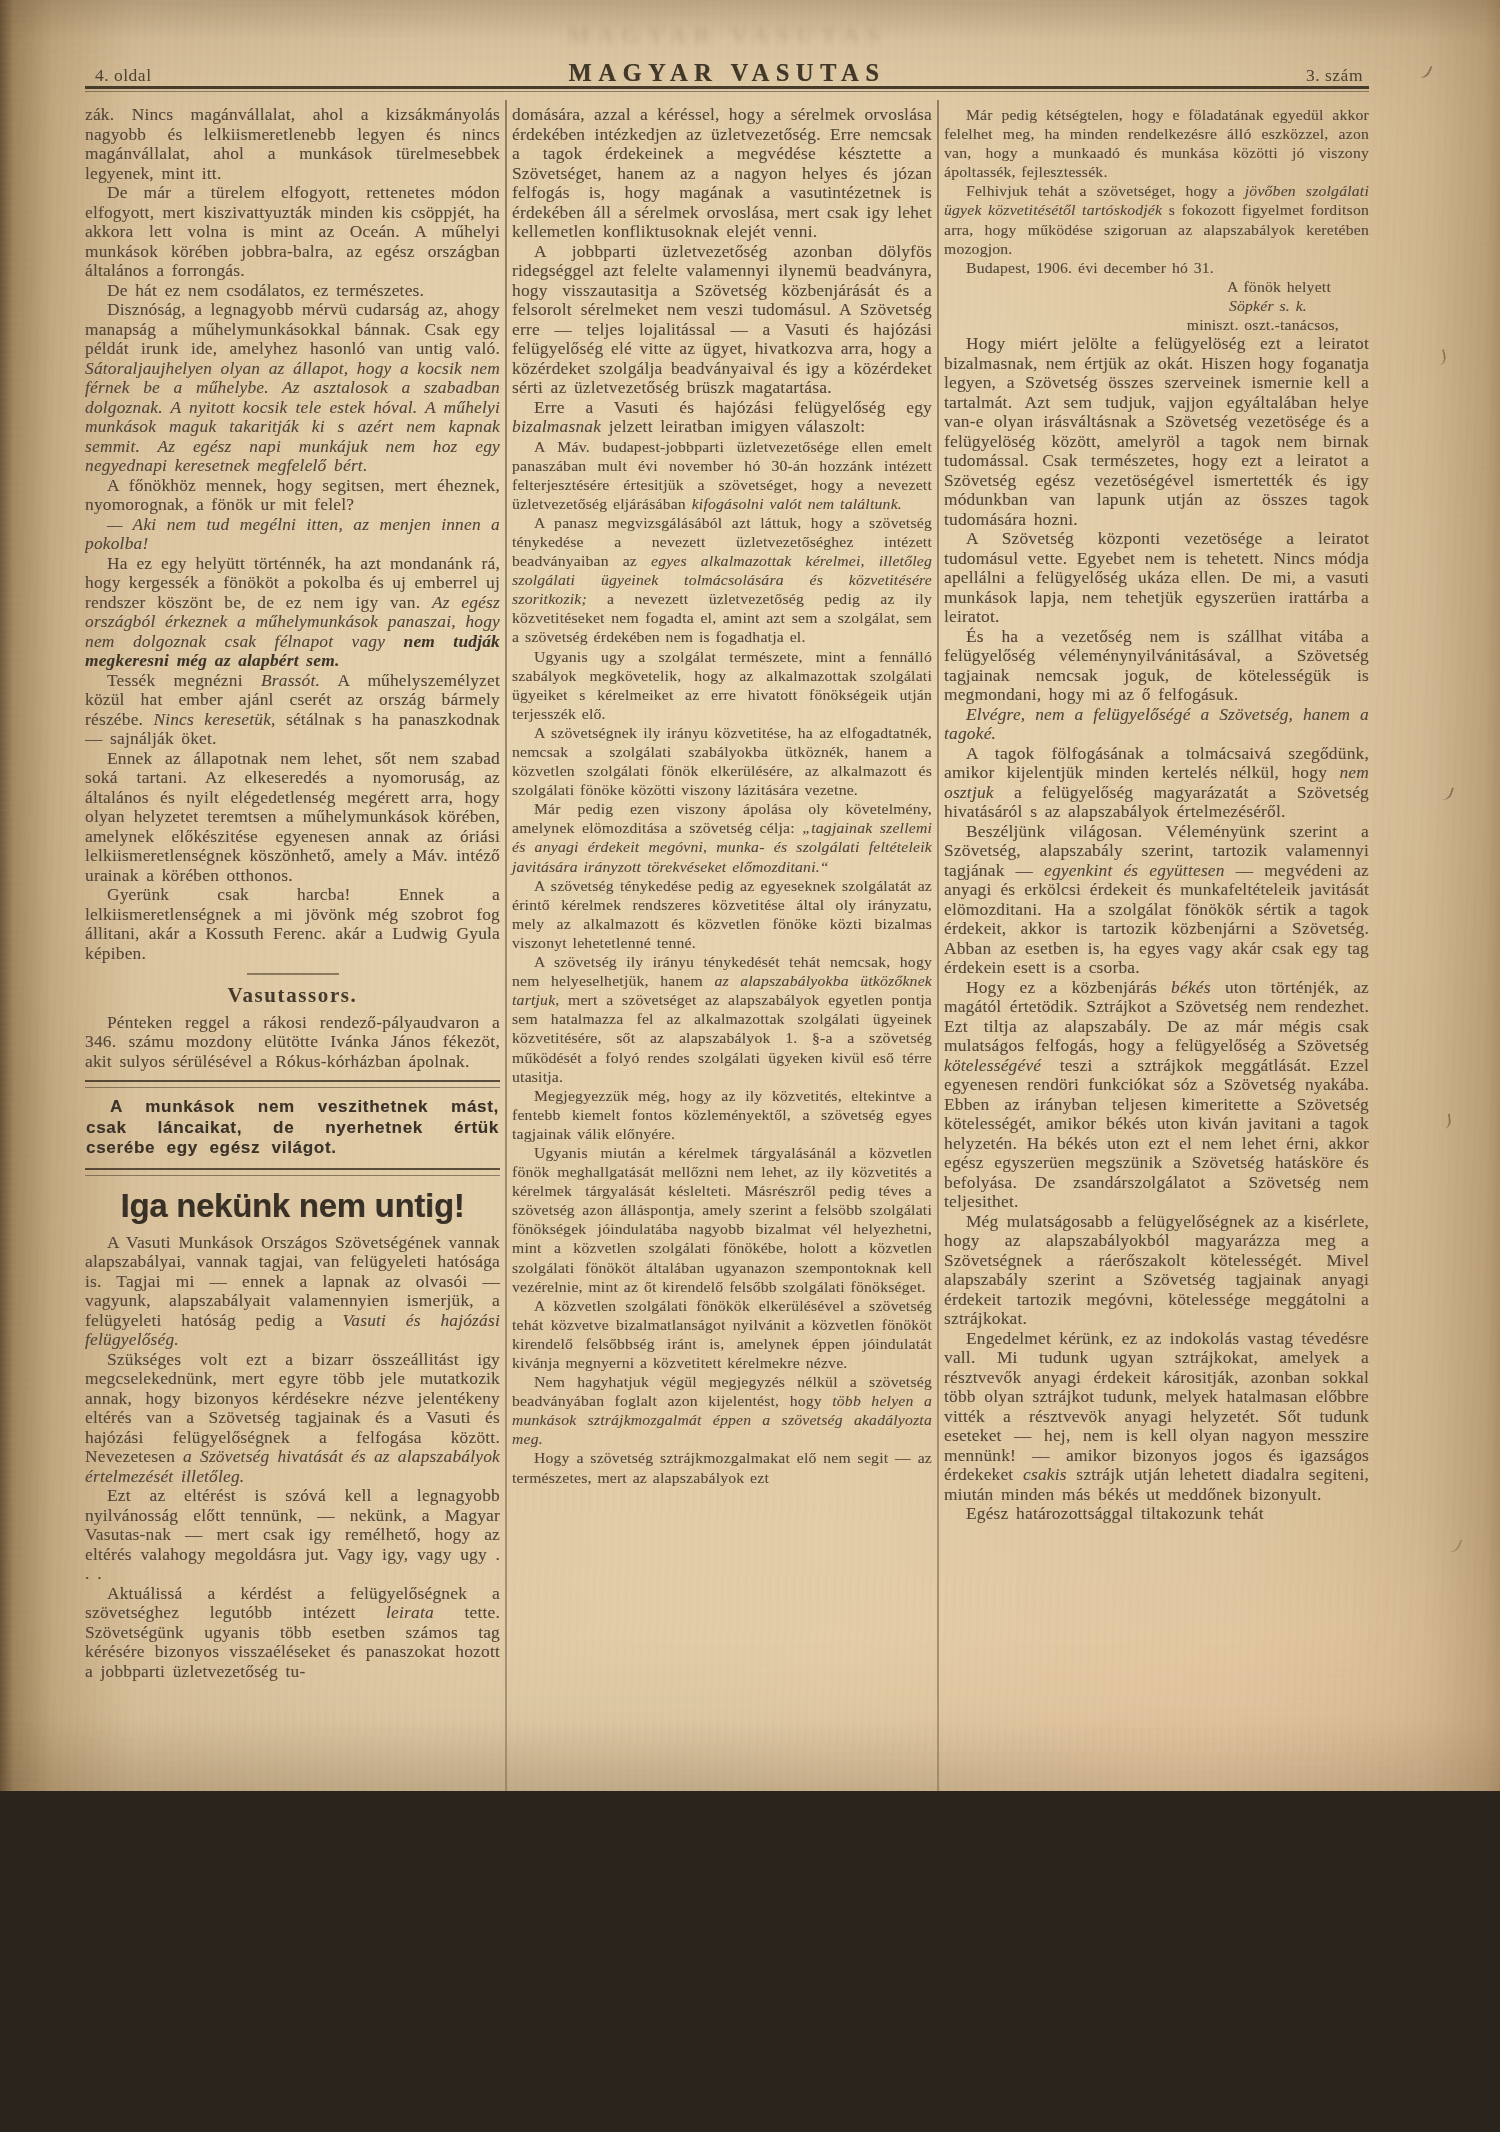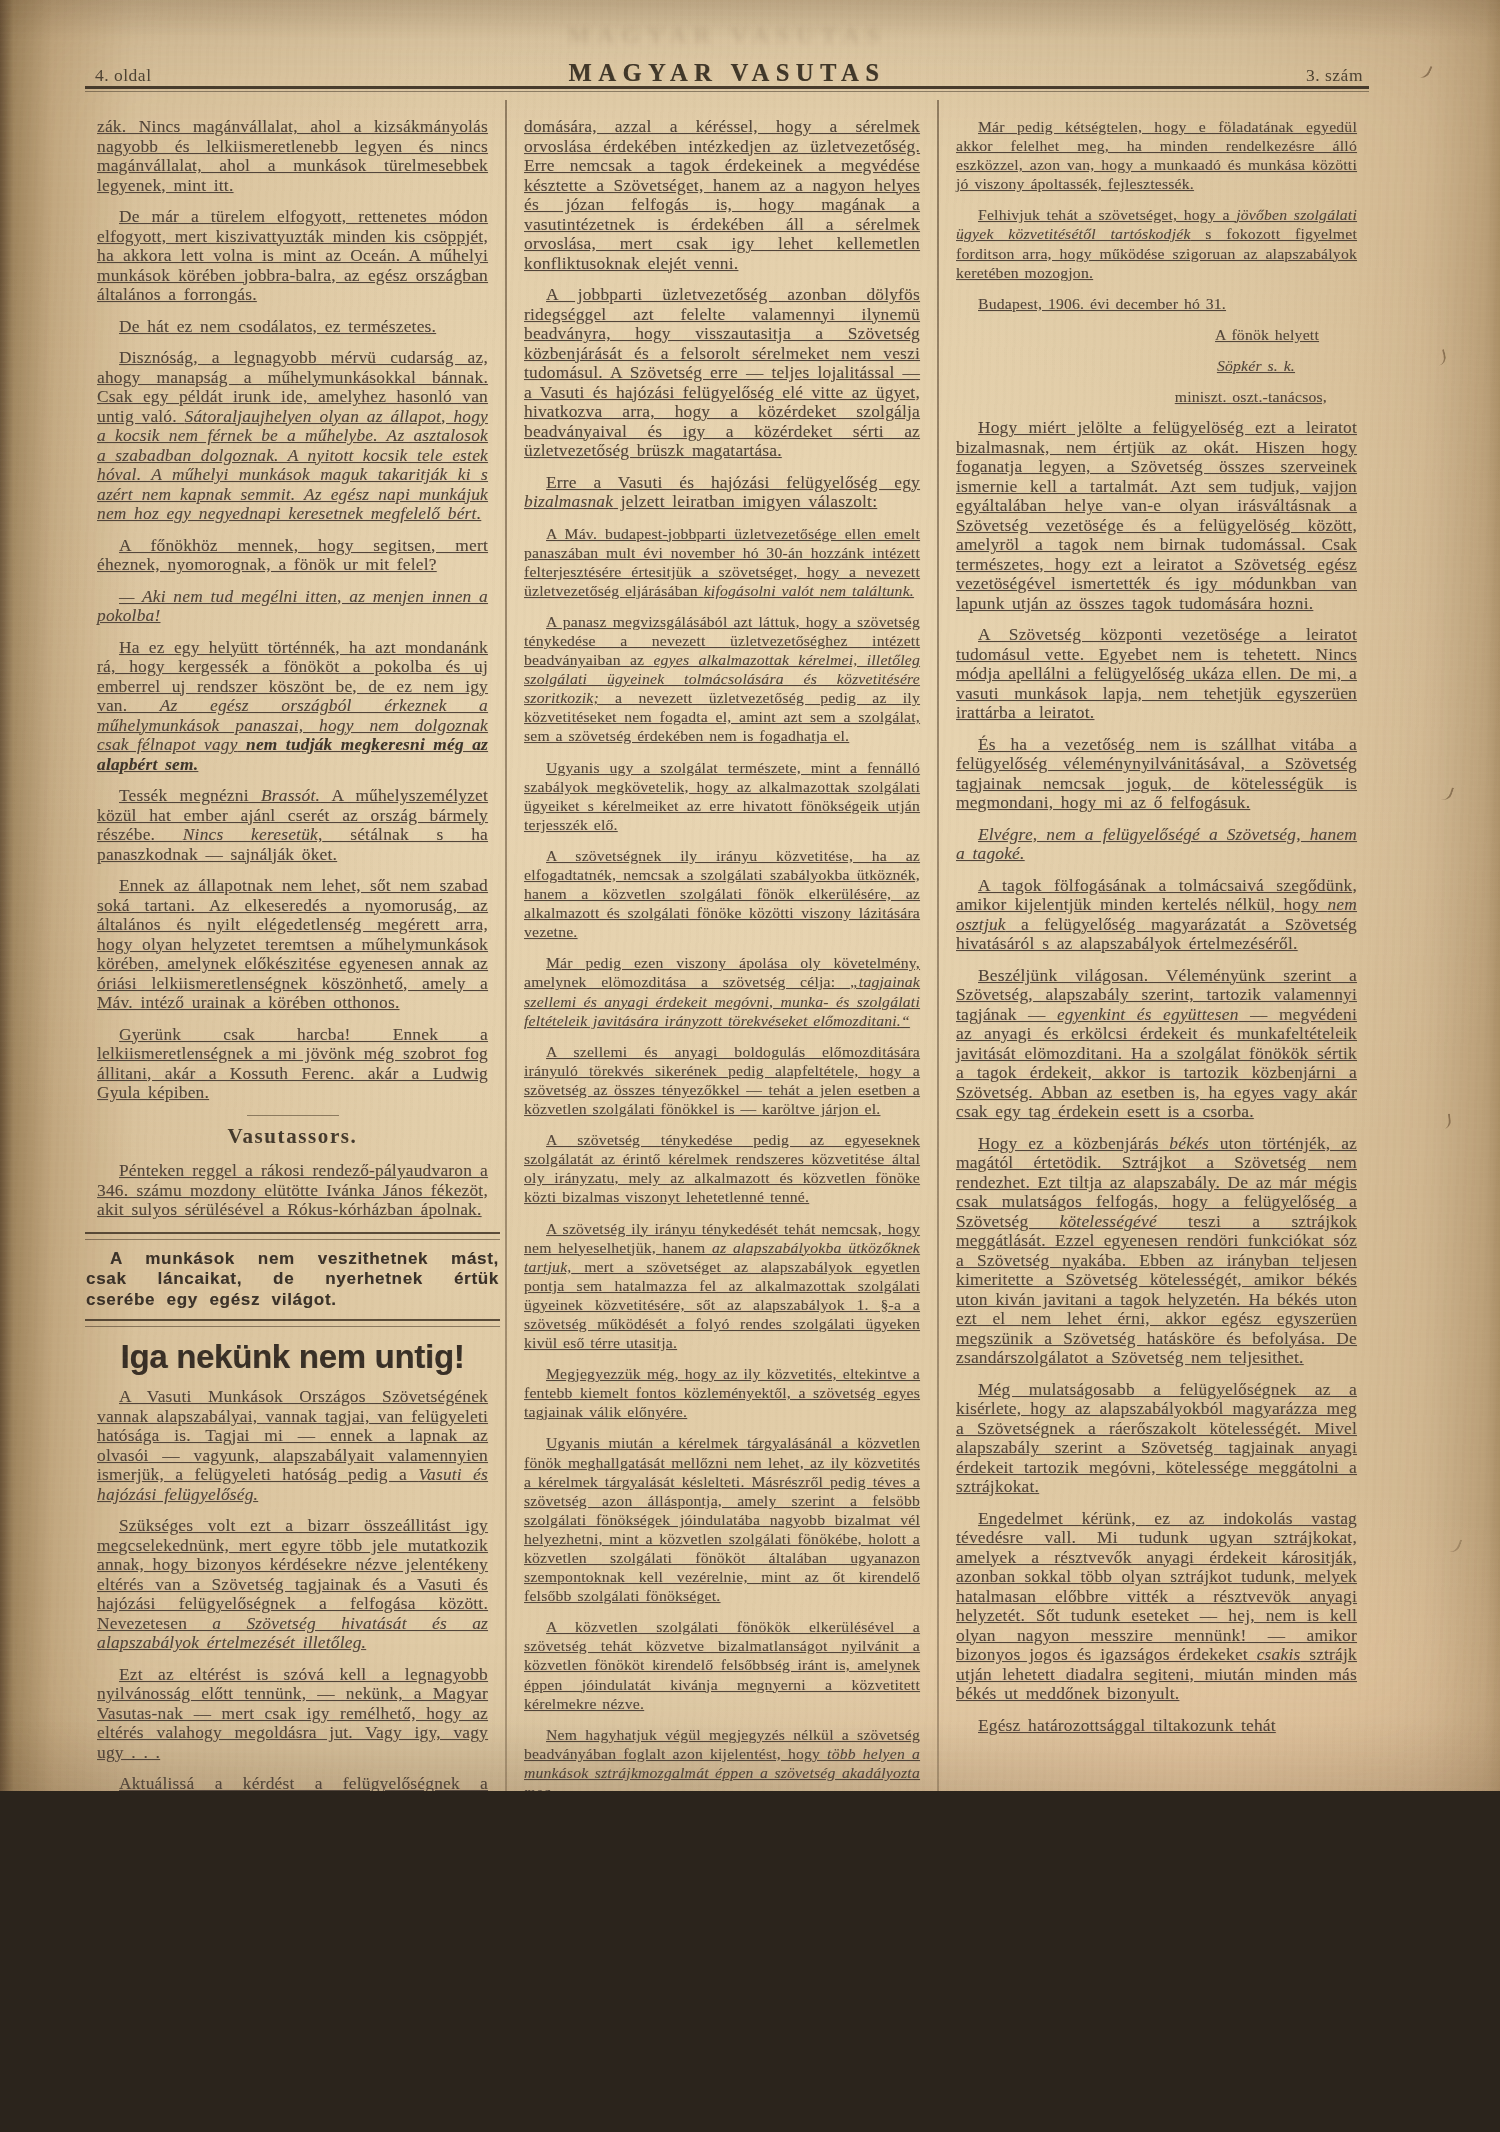--- a/index.html
+++ b/index.html
@@ -40,23 +40,23 @@
   
   .cols{position:absolute;top:100px;left:85px;width:1284px;height:1930px;
     display:flex;overflow:hidden;}
   .col{padding-top:5px;}
   .col.c1{width:415px;}
   .col.c2{width:420px;}
   .col.c3{width:425px;}
   .vrule{width:2px;height:1872px;margin:0 5px;flex:none;
     background:linear-gradient(rgba(94,75,53,.62), rgba(94,75,53,.45) 85%, rgba(94,75,53,.2));}
   
-  .para{margin:12px;text-align:justify;text-indent:22px;
+  .para{margin:0;text-align:justify;text-indent:22px;
     font-size:17.3px;line-height:19.5px;word-spacing:3px;letter-spacing:.25px;
-    text-shadow:.25px .25px 0 rgba(70,55,38,.28);text-decoration:underline;}
+    text-shadow:.25px .25px 0 rgba(70,55,38,.28);}
   .para.noindent{text-indent:0;}
   .para.small{font-size:15.6px;line-height:19.1px;word-spacing:1.6px;}
   .para b{color:#3e352a;}
   .para.sig{text-align:right;}
   .sec-head{margin:8px 0 5px;text-align:center;font-size:21px;font-weight:bold;
     letter-spacing:1.6px;color:#453a2c;}
   .rule-short{width:92px;height:1.5px;margin:10px auto 4px;background:rgba(82,66,47,.6);}
   .rule-double{height:5px;margin:9px 0 9px;
     border-top:2px solid rgba(66,53,38,.85);
     border-bottom:1.5px solid rgba(66,53,38,.55);}
@@ -112,21 +112,20 @@
     <div class="vrule"></div>
     <div class="col c2">
         <p class="para noindent">domására, azzal a kéréssel, hogy a sérelmek orvoslása érdekében intézkedjen az üzletvezetőség. Erre nemcsak a tagok érdekeinek a megvédése késztette a Szövetséget, hanem az a nagyon helyes és józan felfogás is, hogy magának a vasutintézetnek is érdekében áll a sérelmek orvoslása, mert csak igy lehet kellemetlen konfliktusoknak elejét venni.</p>
         <p class="para">A jobbparti üzletvezetőség azonban dölyfös ridegséggel azt felelte valamennyi ilynemü beadványra, hogy visszautasitja a Szövetség közbenjárását és a felsorolt sérelmeket nem veszi tudomásul. A Szövetség erre — teljes lojalitással — a Vasuti és hajózási felügyelőség elé vitte az ügyet, hivatkozva arra, hogy a közérdeket szolgálja beadványaival és igy a közérdeket sérti az üzletvezetőség brüszk magatartása.</p>
         <p class="para">Erre a Vasuti és hajózási felügyelőség egy <i>bizalmasnak</i> jelzett leiratban imigyen válaszolt:</p>
         <p class="para small">A Máv. budapest-jobbparti üzletvezetősége ellen emelt panaszában mult évi november hó 30-án hozzánk intézett felterjesztésére értesitjük a szövetséget, hogy a nevezett üzletvezetőség eljárásában <i>kifogásolni valót nem találtunk.</i></p>
         <p class="para small">A panasz megvizsgálásából azt láttuk, hogy a szövetség ténykedése a nevezett üzletvezetőséghez intézett beadványaiban az <i>egyes alkalmazottak kérelmei, illetőleg szolgálati ügyeinek tolmácsolására és közvetitésére szoritkozik;</i> a nevezett üzletvezetőség pedig az ily közvetitéseket nem fogadta el, amint azt sem a szolgálat, sem a szövetség érdekében nem is fogadhatja el.</p>
         <p class="para small">Ugyanis ugy a szolgálat természete, mint a fennálló szabályok megkövetelik, hogy az alkalmazottak szolgálati ügyeiket s kérelmeiket az erre hivatott fönökségeik utján terjesszék elő.</p>
         <p class="para small">A szövetségnek ily irányu közvetitése, ha az elfogadtatnék, nemcsak a szolgálati szabályokba ütköznék, hanem a közvetlen szolgálati fönök elkerülésére, az alkalmazott és szolgálati fönöke közötti viszony lázitására vezetne.</p>
         <p class="para small">Már pedig ezen viszony ápolása oly követelmény, amelynek elömozditása a szövetség célja: <i>„tagjainak szellemi és anyagi érdekeit megóvni, munka- és szolgálati feltételeik javitására irányzott törekvéseket előmozditani.“</i></p>
-        <p class="para small">A szellemi és anyagi boldogulás előmozditására irányuló törekvés sikerének pedig alapfeltétele, hogy a szövetség az összes tényezőkkel — tehát a jelen esetben a közvetlen szolgálati fönökkel is — karöltve járjon el.</p>
         <p class="para small">A szövetség ténykedése pedig az egyeseknek szolgálatát az érintő kérelmek rendszeres közvetitése által oly irányzatu, mely az alkalmazott és közvetlen fönöke közti bizalmas viszonyt lehetetlenné tenné.</p>
         <p class="para small">A szövetség ily irányu ténykedését tehát nemcsak, hogy nem helyeselhetjük, hanem <i>az alapszabályokba ütközőknek tartjuk,</i> mert a szövetséget az alapszabályok egyetlen pontja sem hatalmazza fel az alkalmazottak szolgálati ügyeinek közvetitésére, sőt az alapszabályok 1. §-a a szövetség működését a folyó rendes szolgálati ügyeken kivül eső térre utasitja.</p>
         <p class="para small">Megjegyezzük még, hogy az ily közvetités, eltekintve a fentebb kiemelt fontos közleményektől, a szövetség egyes tagjainak válik előnyére.</p>
         <p class="para small">Ugyanis miután a kérelmek tárgyalásánál a közvetlen fönök meghallgatását mellőzni nem lehet, az ily közvetités a kérelmek tárgyalását késlelteti. Másrészről pedig téves a szövetség azon álláspontja, amely szerint a felsöbb szolgálati fönökségek jóindulatába nagyobb bizalmat vél helyezhetni, mint a közvetlen szolgálati fönökébe, holott a közvetlen szolgálati fönököt általában ugyanazon szempontoknak kell vezérelnie, mint az őt kirendelő felsőbb szolgálati fönökséget.</p>
         <p class="para small">A közvetlen szolgálati fönökök elkerülésével a szövetség tehát közvetve bizalmatlanságot nyilvánit a közvetlen fönököt kirendelő felsőbbség iránt is, amelynek éppen jóindulatát kivánja megnyerni a közvetitett kérelmekre nézve.</p>
         <p class="para small">Nem hagyhatjuk végül megjegyzés nélkül a szövetség beadványában foglalt azon kijelentést, hogy <i>több helyen a munkások sztrájkmozgalmát éppen a szövetség akadályozta meg.</i></p>
         <p class="para small">Hogy a szövetség sztrájkmozgalmakat elő nem segit — az természetes, mert az alapszabályok ezt</p>
       </div>
     <div class="vrule"></div>
     <div class="col c3">

